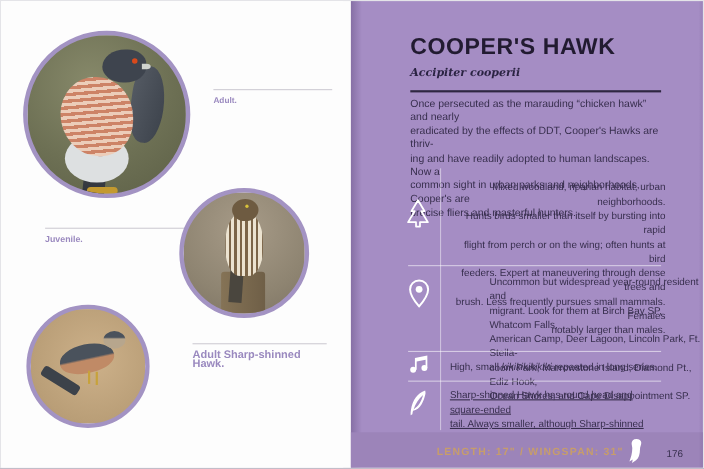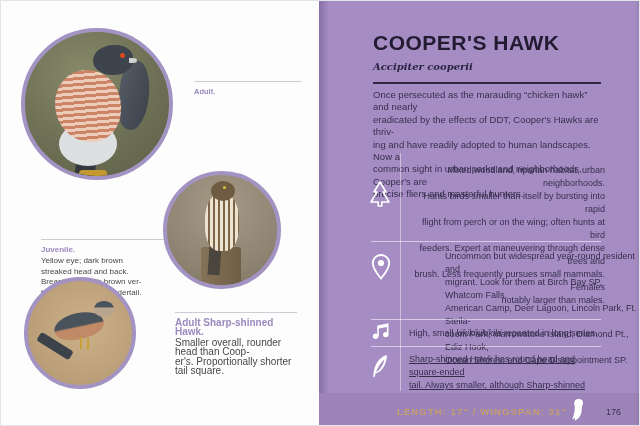--- a/index.html
+++ b/index.html
@@ -44,21 +44,21 @@
     background:linear-gradient(180deg,#4a525c 48%,#c08a66 56%);}
   .s-head{left:66px;top:20px;width:20px;height:16px;border-radius:50%;
     background:linear-gradient(180deg,#4a525c 35%,#b7a68d 45%);}
   .s-leg{position:absolute;width:2px;height:12px;background:#c7a23b;}
 
   .caption{position:absolute;font-size:7.5px;line-height:9.6px;color:var(--caption_body);}
   .cap-line{height:1px;background:#cfccd4;margin-bottom:5px;}
   .cap-head{display:block;font-weight:bold;color:var(--caption_heading_purple);margin-bottom:1px;}
   .cap-body{white-space:pre-line;}
   .cap-adult{left:193px;top:80px;width:108px;}
-  .cap-juv{left:40px;top:206px;width:128px;font-size:8px;line-height:10.4px;margin-top:32px;}
+  .cap-juv{left:40px;top:206px;width:128px;font-size:8px;line-height:10.4px;}
   .cap-ss{left:150px;top:311px;width:122px;font-size:10px;line-height:9.4px;margin-left:24px;}
 
   
   .right-page{position:absolute;left:318px;top:0;width:322px;height:426px;background:var(--purple_bg);padding-left:48px;}
   .right-page::before{content:"";position:absolute;left:0;top:0;bottom:0;width:10px;
     background:linear-gradient(90deg,rgba(55,35,85,.28),rgba(55,35,85,0));}
   .right-page::after{content:"";position:absolute;right:0;top:0;bottom:0;width:6px;
     background:linear-gradient(270deg,rgba(55,35,85,.15),rgba(55,35,85,0));}
 
   .title{position:absolute;left:54px;top:30px;font-size:21px;font-weight:bold;letter-spacing:.5px;color:var(--title_text);}
@@ -95,24 +95,20 @@
     </div>
 
     <div class="caption cap-adult">
       <div class="cap-line"></div>
       <span class="cap-head">Adult.</span>
     </div>
 
     <div class="caption cap-juv">
       <div class="cap-line"></div>
       <span class="cap-head">Juvenile.</span>
-      <div class="cap-body">Yellow eye; dark brown
-streaked head and back.
-Breast white with brown ver-
-tical streaks, white undertail.</div>
     </div>
 
     <div class="circle juv-photo">
       <div class="ph j-post"></div>
       <div class="ph j-tail"></div>
       <div class="ph j-body"></div>
       <div class="ph j-head"></div>
       <div class="ph j-eye"></div>
     </div>
 
@@ -120,22 +116,20 @@
       <div class="ph s-tail"></div>
       <div class="ph s-body"></div>
       <div class="ph s-head"></div>
       <div class="s-leg" style="left:52px;top:56px;"></div>
       <div class="s-leg" style="left:59px;top:57px;"></div>
     </div>
 
     <div class="caption cap-ss">
       <div class="cap-line"></div>
       <span class="cap-head">Adult Sharp-shinned Hawk.</span>
-      <div class="cap-body">Smaller overall, rounder head than Coop-
-er's. Proportionally shorter tail square.</div>
     </div>
   </div>
 
   <div class="right-page">
 
     <div class="title">COOPER'S HAWK</div>
     <div class="species">Accipiter cooperii</div>
     <div class="head-rule"></div>
     <div class="intro">Once persecuted as the marauding “chicken hawk” and nearly
 eradicated by the effects of DDT, Cooper's Hawks are thriv-

